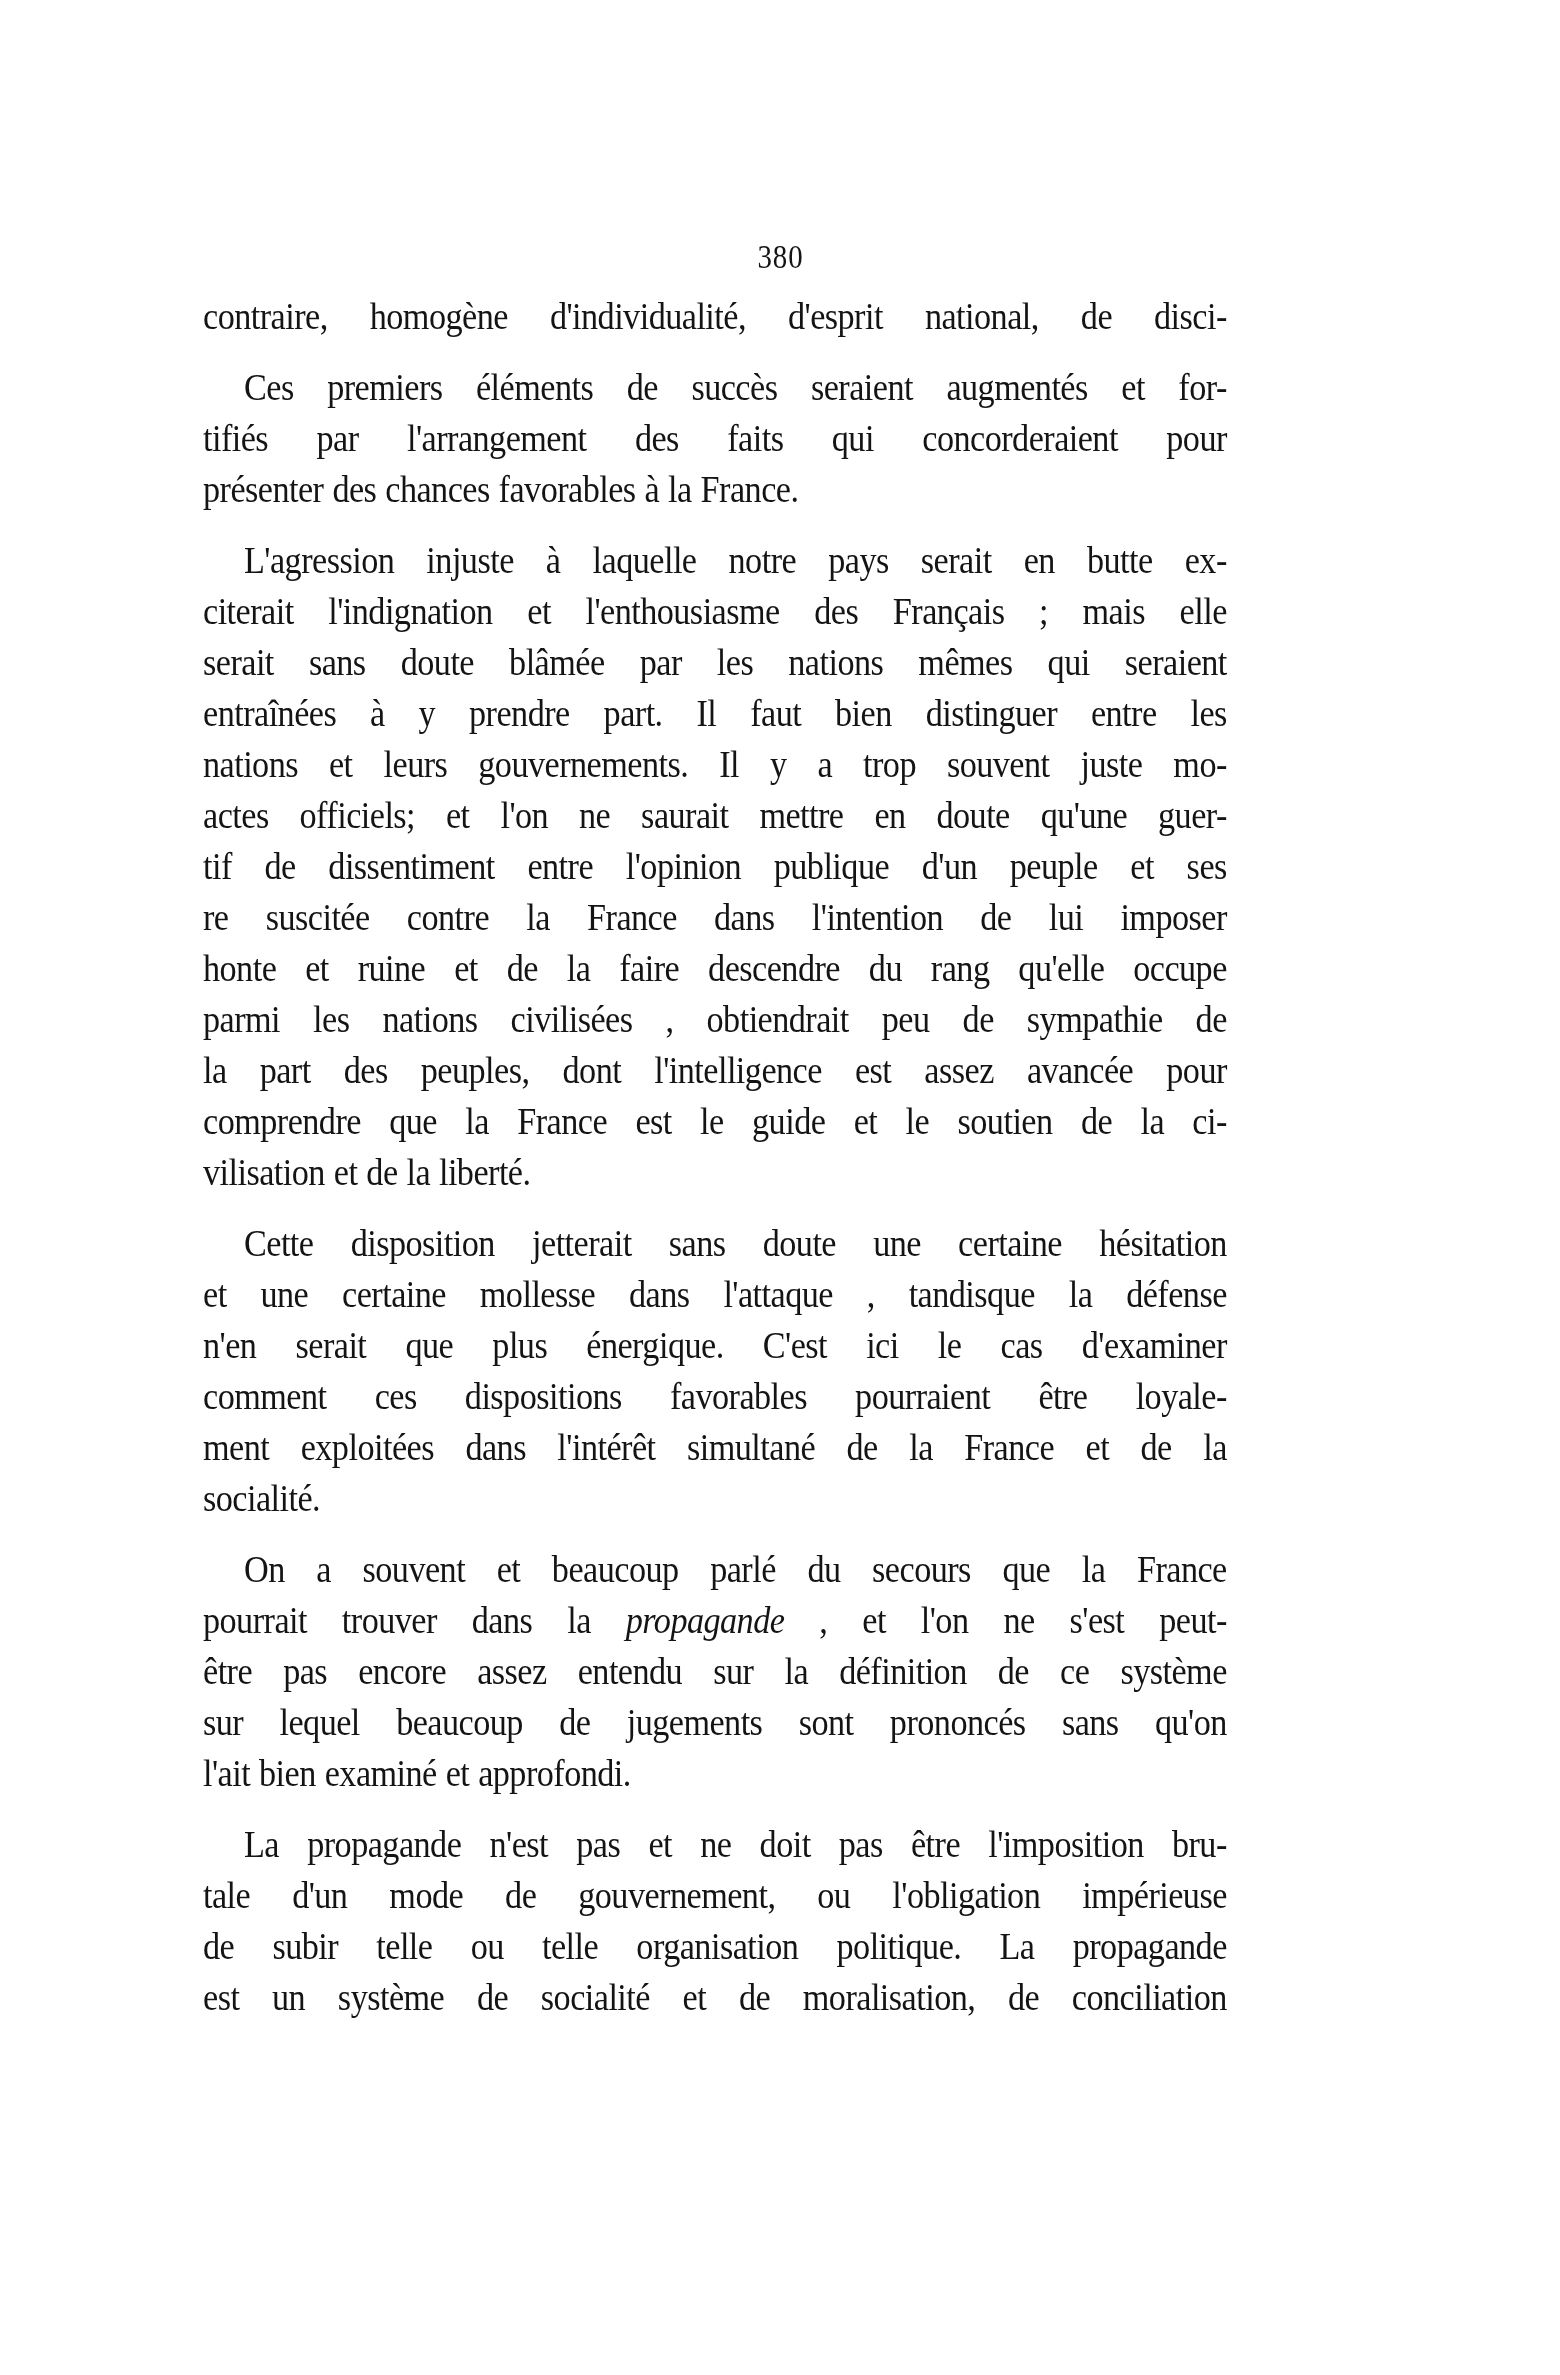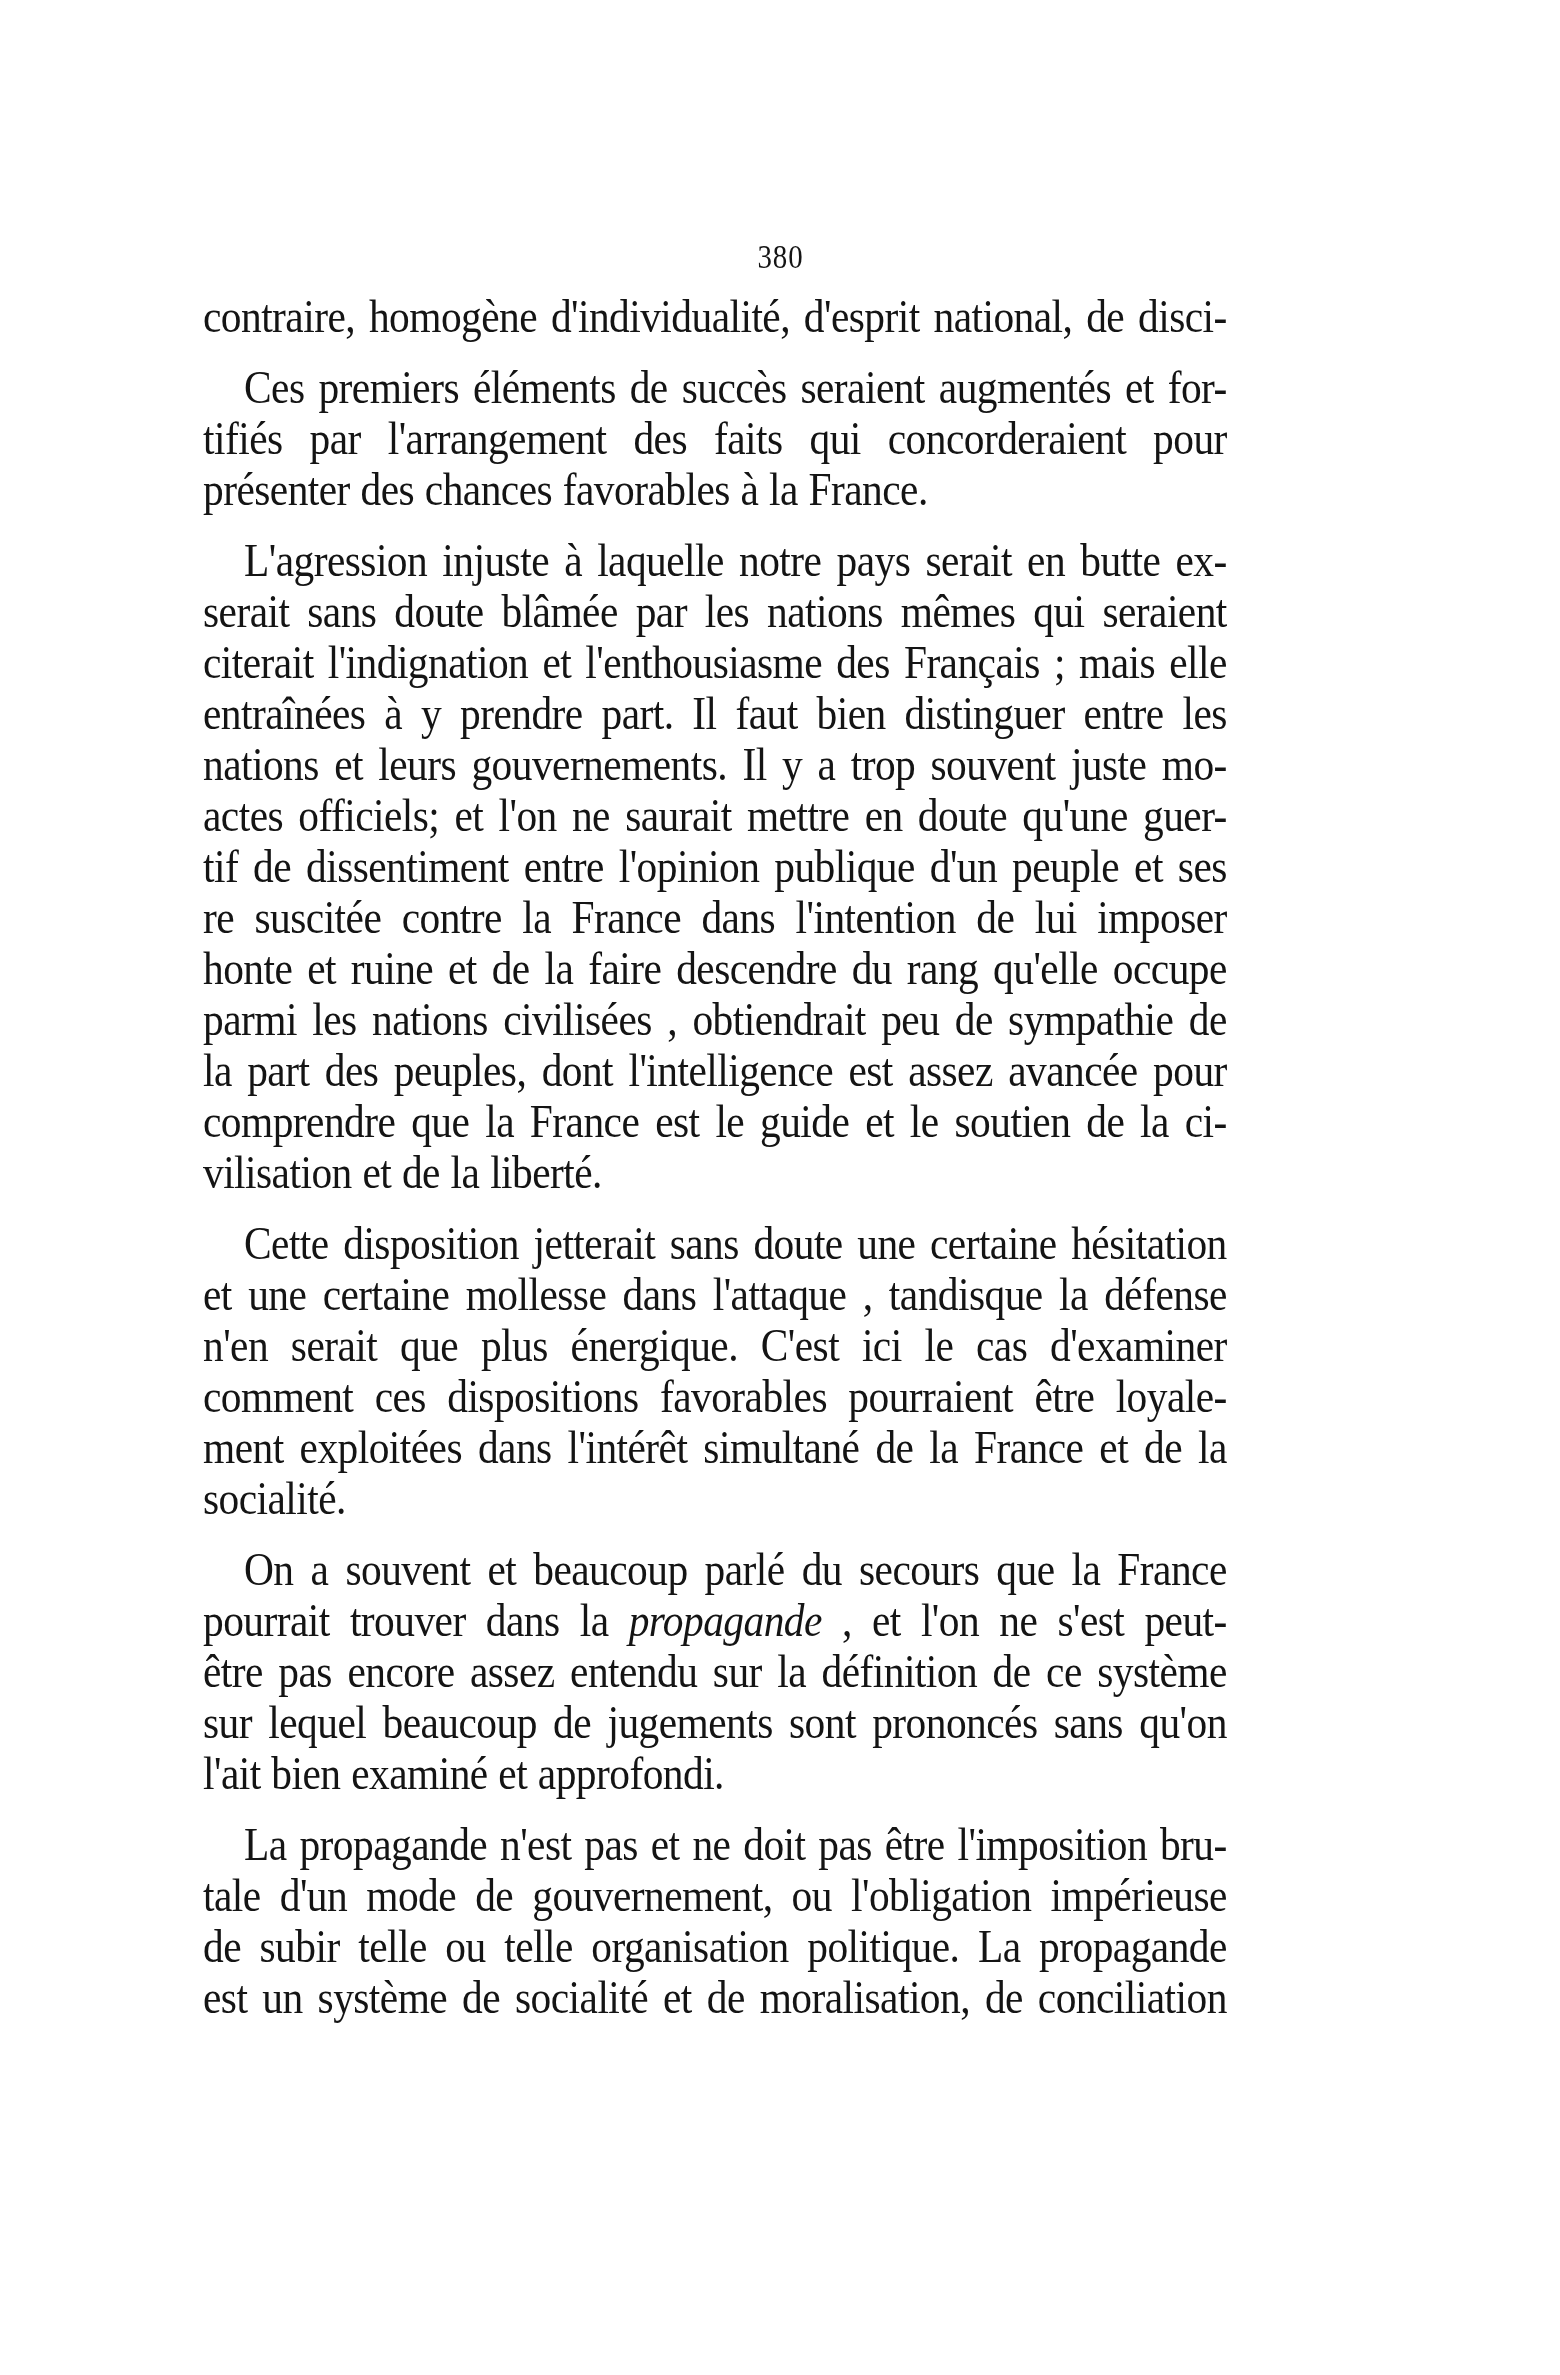--- a/index.html
+++ b/index.html
@@ -2,21 +2,21 @@
 <html style="font-size:15px"><head>
 <meta charset="utf-8">
 <style>
   html, body { margin: 0; padding: 0; background: #ffffff; }
   body { width: 1561px; height: 2376px; position: relative; overflow: hidden;
          font-family: "Liberation Serif", "DejaVu Serif", serif; color: #141414; }
   .page-number { position: absolute; top: 238px; left: 0; width: 1561px; text-align: center;
                  font-size: 34px; line-height: 38px; letter-spacing: 1px; transform: scaleX(0.85); }
   .text-block { position: absolute; left: 203px; top: 291px; width: 1023px; }
   .para { margin: 0 0 2.9px 0; }
-  .line { display: block; height: 51px; line-height: 51px; font-size: 46px;
+  .line { display: block; height: 51px; line-height: 51px; font-size: 38px;
           white-space: nowrap; text-align: justify; text-align-last: justify; letter-spacing: -0.6px;
           word-spacing: 1px; }
   .line.indent { padding-left: 41px; margin-top: 20px; }
   .line.last { text-align-last: left; }
   .line .it { font-style: italic; }
   .line-inner { display: block; transform: scaleX(0.9); transform-origin: left center; width: 111.2%; text-align: justify; text-align-last: justify; }
   .line.last .line-inner { text-align-last: left; }
 </style>
 </head>
 <body>
@@ -38,24 +38,24 @@
       </span>
       <span class="line last">
         <span class="line-inner">présenter des chances favorables à la France.</span>
       </span>
     </div>
     <div class="para">
       <span class="line indent">
         <span class="line-inner">L'agression injuste à laquelle notre pays serait en butte ex-</span>
       </span>
       <span class="line">
-        <span class="line-inner">serait sans doute blâmée par les nations mêmes qui seraient</span>
+        <span class="line-inner">citerait l'indignation et l'enthousiasme des Français ; mais elle</span>
       </span>
       <span class="line">
-        <span class="line-inner">citerait l'indignation et l'enthousiasme des Français ; mais elle</span>
+        <span class="line-inner">serait sans doute blâmée par les nations mêmes qui seraient</span>
       </span>
       <span class="line">
         <span class="line-inner">entraînées à y prendre part. Il faut bien distinguer entre les</span>
       </span>
       <span class="line">
         <span class="line-inner">nations et leurs gouvernements. Il y a trop souvent juste mo-</span>
       </span>
       <span class="line">
         <span class="line-inner">actes officiels; et l'on ne saurait mettre en doute qu'une guer-</span>
       </span>

